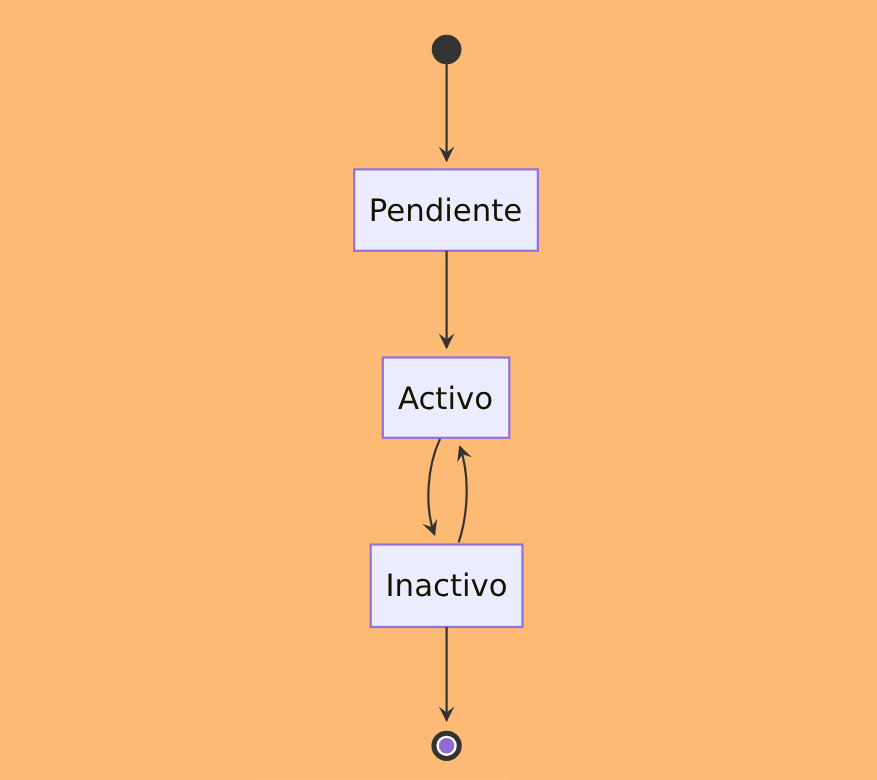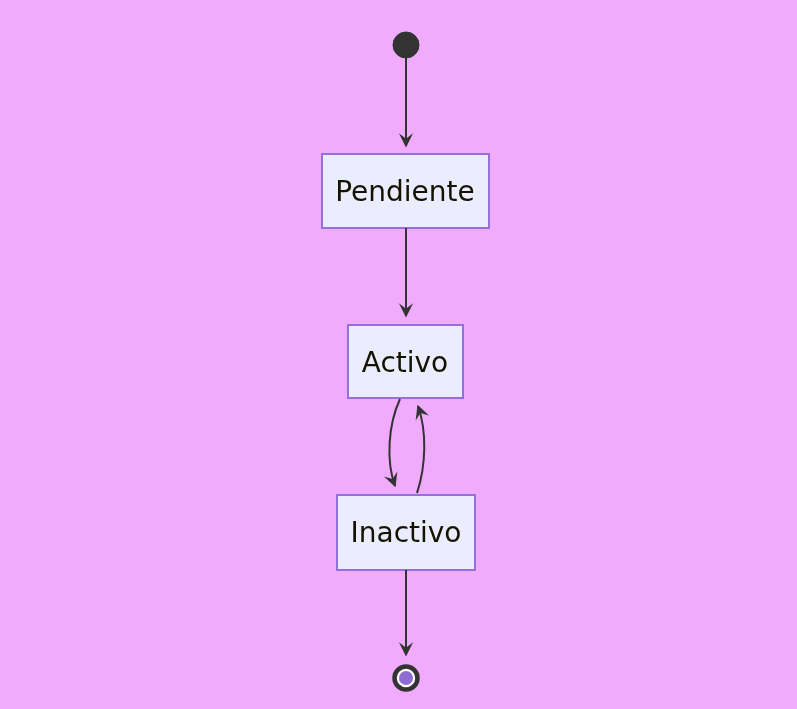--- a/index.html
+++ b/index.html
@@ -4,21 +4,21 @@
 <style>
   html, body {
     margin: 0;
     padding: 0;
     background: #ffffff;
   }
   .canvas {
     position: relative;
     width: 797px;
     height: 709px;
-    background: #f0abfc;
+    background: #fdba74;
     overflow: hidden;
     font-family: "DejaVu Sans", "Liberation Sans", sans-serif;
   }
   svg { display: block; }
   .edge {
     stroke: #333333;
     stroke-width: 2;
     fill: none;
   }
   .state-rect {

